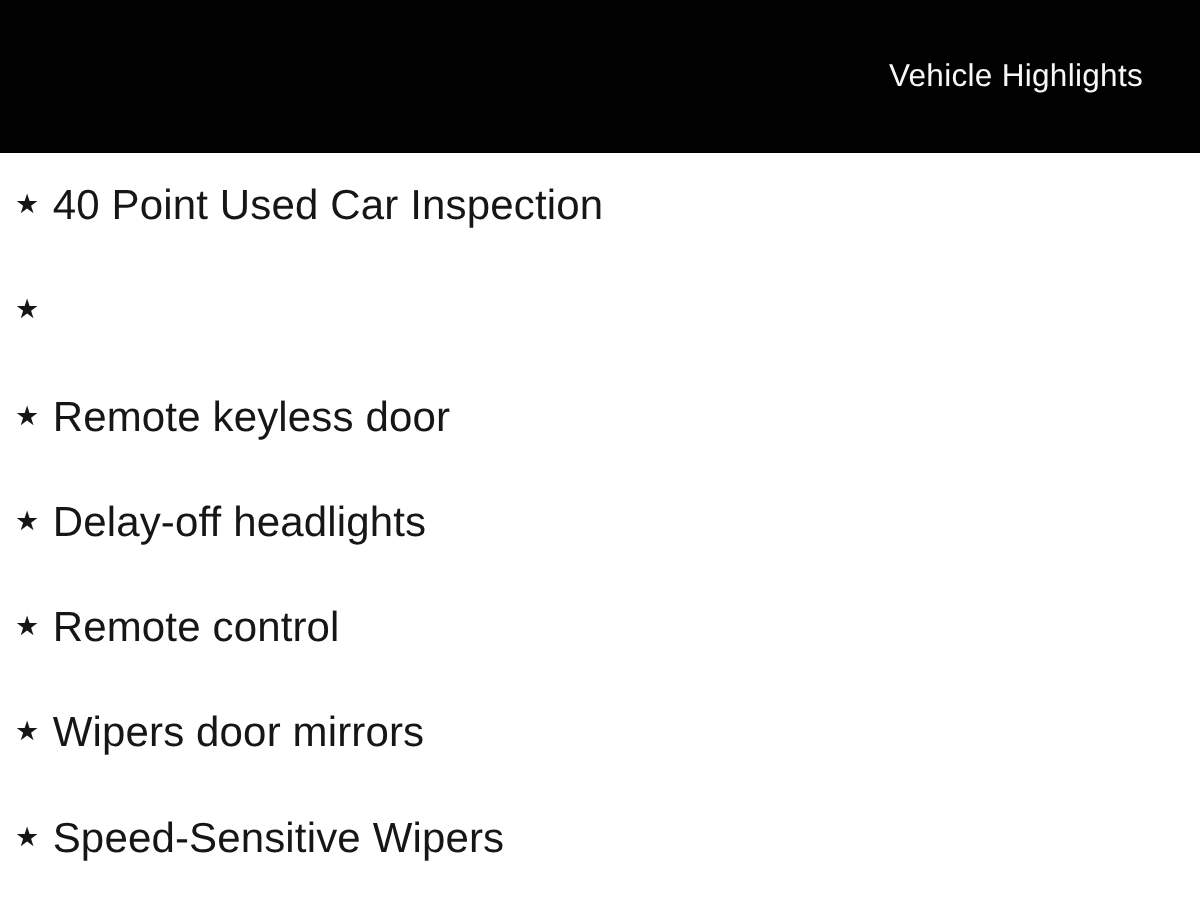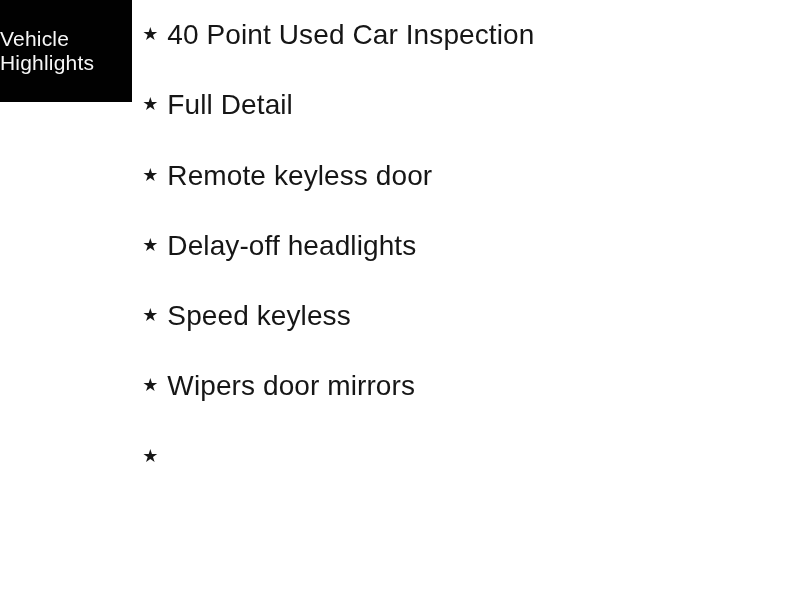--- a/index.html
+++ b/index.html
@@ -10,21 +10,21 @@
   }
   * { margin: 0; padding: 0; box-sizing: border-box; }
   html, body {
     width: 800px; height: 600px;
     overflow: hidden;
     background: var(--body-bg);
     font-family: "Liberation Sans", "DejaVu Sans", sans-serif;
   }
   .page {
     width: 800px; height: 600px;
-    display: flex; flex-direction: row;
+    display: flex; flex-direction: column;
     background: var(--body-bg);
   }
   .header-bar {
     height: 102px;
     flex: 0 0 102px;
     background: var(--header-bg);
     display: flex;
     align-items: center;
     justify-content: flex-end;
     padding-right: 38px;
@@ -71,42 +71,42 @@
 
   <div class="highlights-list">
 
     <div class="highlight-item">
       <span class="star-icon">★</span>
       <span class="highlight-label">40 Point Used Car Inspection</span>
     </div>
 
     <div class="highlight-item">
       <span class="star-icon">★</span>
-      <span class="highlight-label">Full Detail</span>
     </div>
 
     <div class="highlight-item">
       <span class="star-icon">★</span>
       <span class="highlight-label">Remote keyless door</span>
     </div>
 
     <div class="highlight-item">
       <span class="star-icon">★</span>
       <span class="highlight-label">Delay-off headlights</span>
     </div>
 
     <div class="highlight-item">
       <span class="star-icon">★</span>
-      <span class="highlight-label">Speed keyless</span>
+      <span class="highlight-label">Remote control</span>
     </div>
 
     <div class="highlight-item">
       <span class="star-icon">★</span>
       <span class="highlight-label">Wipers door mirrors</span>
     </div>
 
     <div class="highlight-item">
       <span class="star-icon">★</span>
+      <span class="highlight-label">Speed-Sensitive Wipers</span>
     </div>
 
   </div>
 
 </div>
 
 </body></html>

